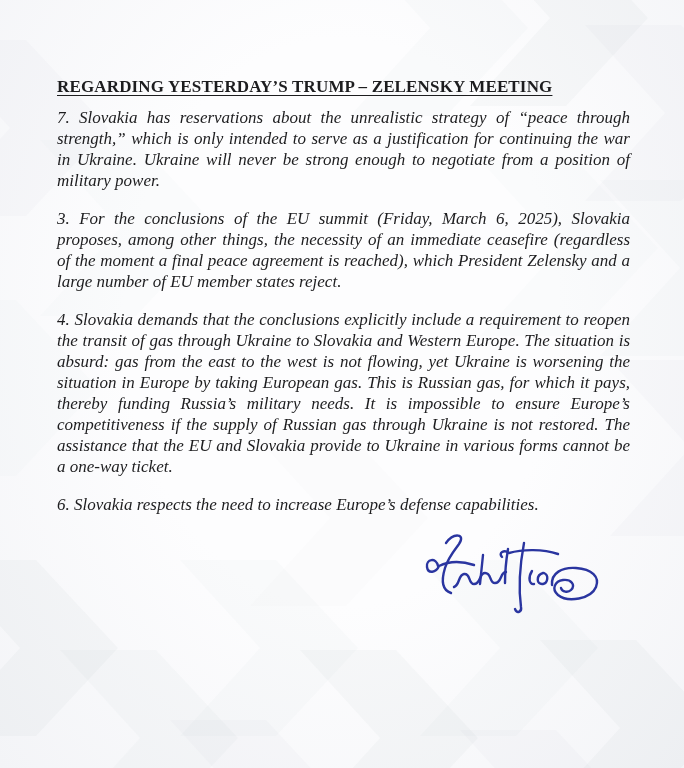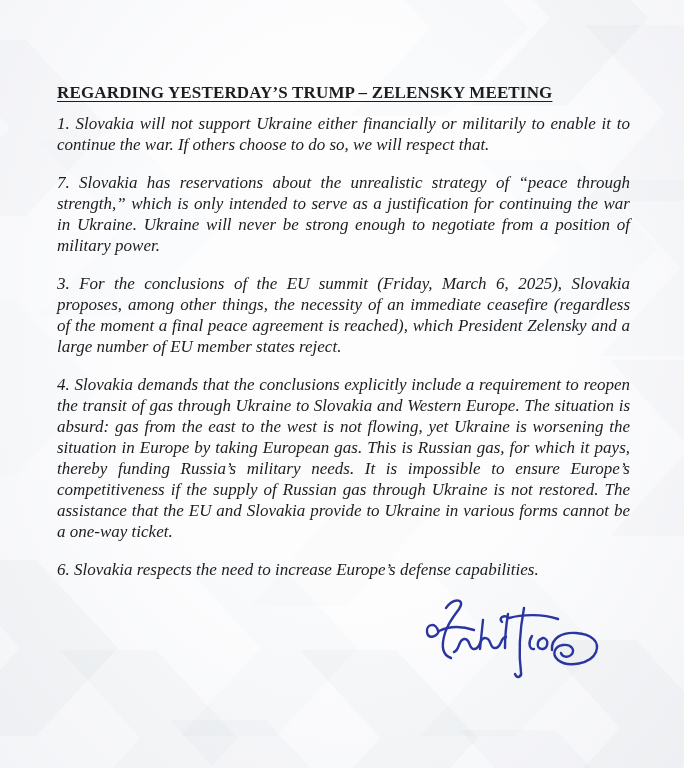--- a/index.html
+++ b/index.html
@@ -12,21 +12,21 @@
     font-family: "Liberation Serif", serif;
   }
   .bg {
     position: absolute;
     left: 0; top: 0;
     pointer-events: none;
   }
   .doc {
     position: absolute;
     left: 57px;
-    top: 82px;
+    top: 76px;
     width: 573px;
     color: #1d1d1f;
   }
   .title {
     font-size: 17px;
     font-weight: bold;
     line-height: 21px;
     margin: 0 0 10px 0;
     text-decoration: underline;
     text-decoration-thickness: 1px;
@@ -73,21 +73,20 @@
     <polygon transform="translate(540,640)" opacity="0.050" points="0,0 96,0 178,88 96,176 0,176 80,88"></polygon>
     <polygon transform="translate(170,720)" opacity="0.040" points="0,0 96,0 178,88 96,176 0,176 80,88"></polygon>
     <polygon transform="translate(460,730)" opacity="0.040" points="0,0 96,0 178,88 96,176 0,176 80,88"></polygon>
   </g>
 </svg>
 
 <main class="doc">
   <h1 class="title">REGARDING YESTERDAY’S TRUMP – ZELENSKY MEETING</h1>
 
   <section class="body-text">
-      <p>1. Slovakia will not support Ukraine either financially or militarily to enable it to continue the war. If others choose to do so, we will respect that.</p>
       <p>7. Slovakia has reservations about the unrealistic strategy of “peace through strength,” which is only intended to serve as a justification for continuing the war in Ukraine. Ukraine will never be strong enough to negotiate from a position of military power.</p>
       <p>3. For the conclusions of the EU summit (Friday, March 6, 2025), Slovakia proposes, among other things, the necessity of an immediate ceasefire (regardless of the moment a final peace agreement is reached), which President Zelensky and a large number of EU member states reject.</p>
       <p>4. Slovakia demands that the conclusions explicitly include a requirement to reopen the transit of gas through Ukraine to Slovakia and Western Europe. The situation is absurd: gas from the east to the west is not flowing, yet Ukraine is worsening the situation in Europe by taking European gas. This is Russian gas, for which it pays, thereby funding Russia’s military needs. It is impossible to ensure Europe’s competitiveness if the supply of Russian gas through Ukraine is not restored. The assistance that the EU and Slovakia provide to Ukraine in various forms cannot be a one-way ticket.</p>
       <p>6. Slovakia respects the need to increase Europe’s defense capabilities.</p>
     </section>
 
   <div class="sig-row">
     <svg class="sig-svg" width="178" height="92" viewBox="0 0 178 92" aria-hidden="true">
       <g fill="none" stroke="#2a35a0" stroke-width="2.4" stroke-linecap="round" stroke-linejoin="round">
 

